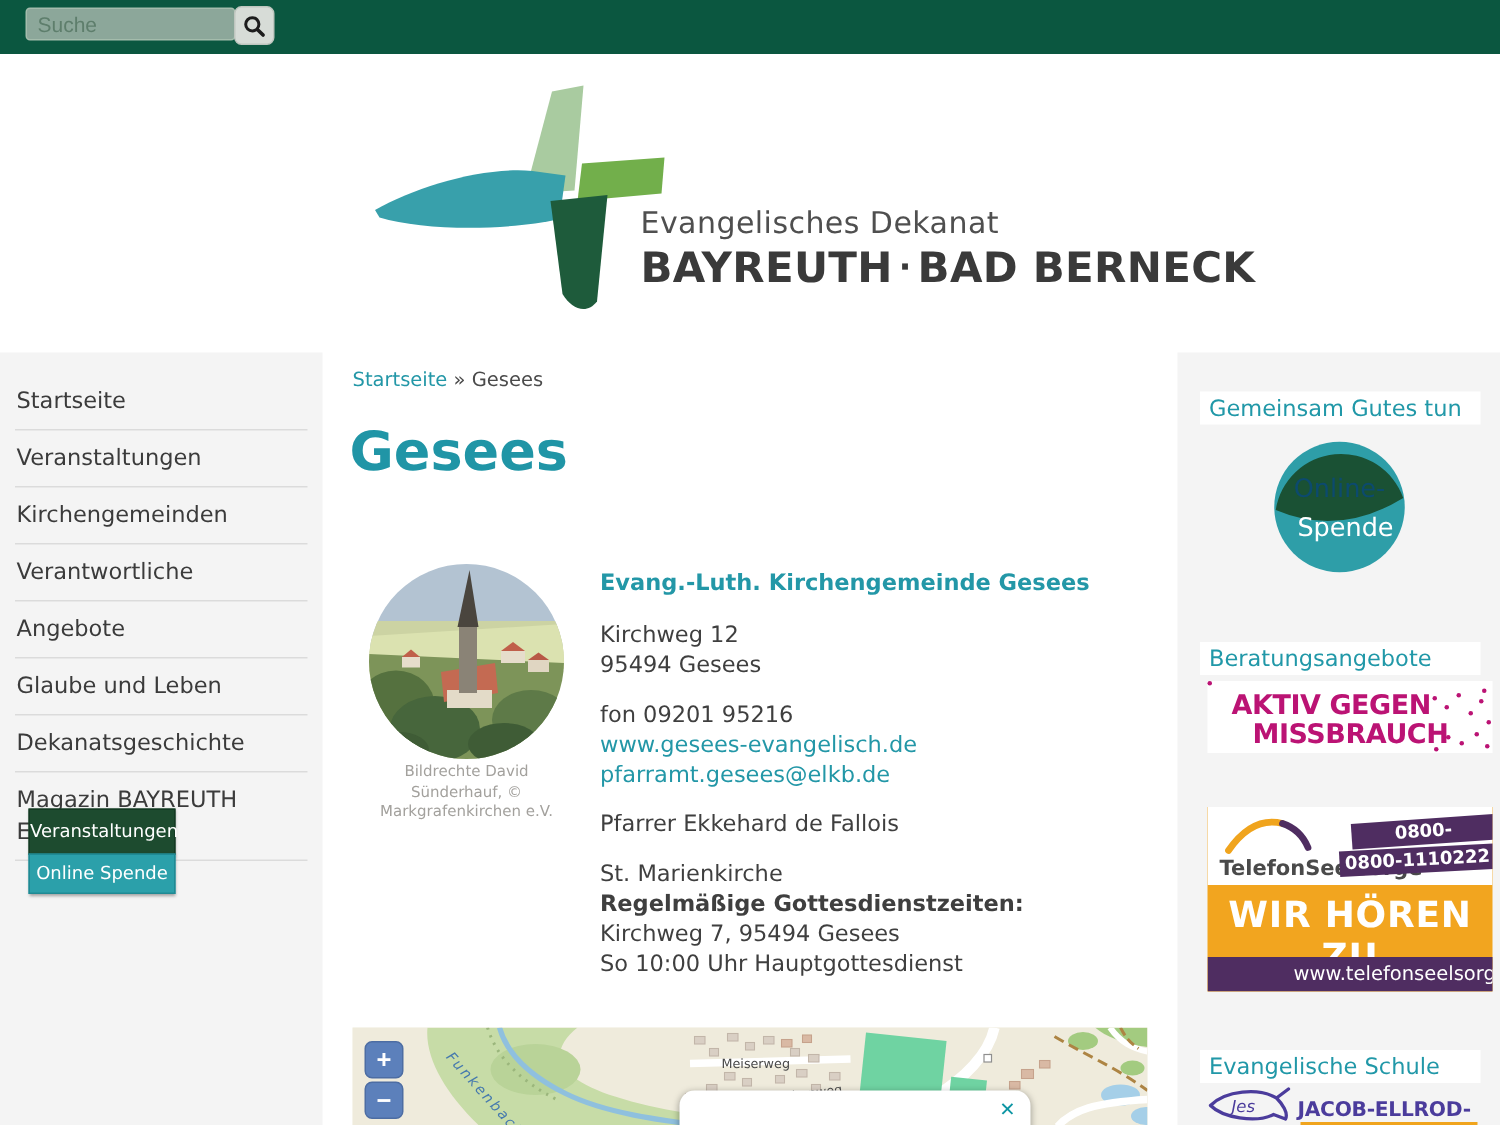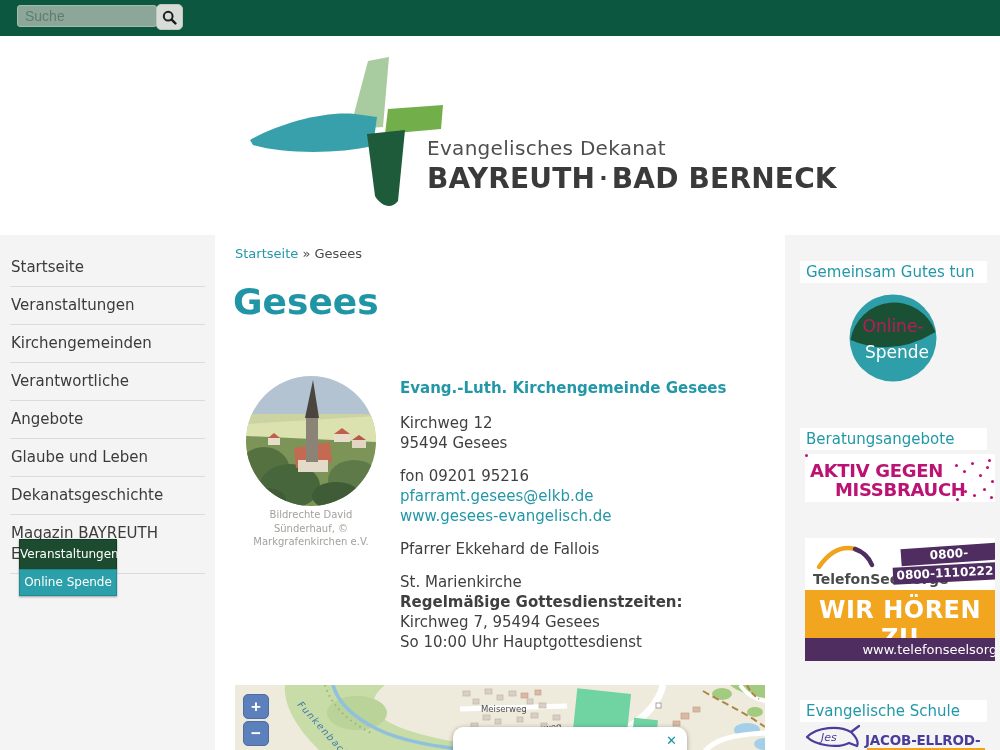--- a/index.html
+++ b/index.html
@@ -50,24 +50,24 @@
   .zoom-btn{position:absolute;left:8px;width:26px;height:25px;background:#5c80bb;border:1px solid #4d6da3;border-radius:5px;color:#fff;font-size:17px;font-weight:bold;line-height:22px;text-align:center;cursor:pointer;padding:0;}
   .zoom-in{top:9px;} .zoom-out{top:36px;}
   .map-popup{position:absolute;left:218px;top:42px;width:234px;height:34px;background:#fff;border-radius:10px;box-shadow:0 1px 5px rgba(0,0,0,.35);}
   .popup-close{position:absolute;right:10px;top:7px;color:#0e96a4;font-size:13px;font-weight:bold;cursor:pointer;line-height:13px;}
 
   
   .right-aside{position:absolute;left:785px;top:235px;width:215px;height:515px;background:#f4f4f4;}
   .strip{position:absolute;left:15px;width:187px;height:22px;background:#fff;font-size:15px;line-height:22px;color:#2198a8;padding-left:6px;box-sizing:border-box;}
   .strip-1{top:26px;} .strip-2{top:193px;} .strip-3{top:465px;}
   .donate-circle{position:absolute;left:64px;top:59px;width:88px;height:88px;cursor:pointer;}
-  .donate-circle .t1{position:absolute;left:0;top:22px;width:88px;text-align:center;color:#be185d;font-size:17px;}
+  .donate-circle .t1{position:absolute;left:0;top:22px;width:88px;text-align:center;color:#0c4a6e;font-size:17px;}
   .donate-circle .t2{position:absolute;left:4px;top:48px;width:88px;text-align:center;color:#fff;font-size:17px;}
   .aktiv{position:absolute;left:20px;top:219px;width:190px;height:48px;background:#fff;cursor:pointer;}
-  .aktiv .l1{position:absolute;left:5px;top:6px;font-size:18px;font-weight:bold;color:#bb1374;letter-spacing:-.3px;}
+  .aktiv .l1{position:absolute;left:16px;top:6px;font-size:18px;font-weight:bold;color:#bb1374;letter-spacing:-.3px;}
   .aktiv .l2{position:absolute;left:30px;top:25px;font-size:18px;font-weight:bold;color:#bb1374;letter-spacing:-.3px;}
   .aktiv .dots{position:absolute;left:0;top:0;width:3px;height:3px;border-radius:50%;background:#bb1374;
     box-shadow:150px 10px #bb1374,158px 16px #bb1374,166px 8px #bb1374,174px 20px #bb1374,181px 12px #bb1374,
     186px 26px #bb1374,178px 34px #bb1374,168px 40px #bb1374,185px 42px #bb1374,159px 36px #bb1374,
     151px 44px #bb1374,183px 5px #bb1374;}
   .ts-banner{position:absolute;left:20px;top:303px;width:190px;height:123px;background:#f2a51f;cursor:pointer;overflow:hidden;}
   .ts-white{position:absolute;left:0;top:0;width:190px;height:52px;background:#fff;}
   .ts-brand{position:absolute;left:8px;top:33px;font-size:14px;font-weight:600;color:#4a4a4a;}
   .ts-ribbon{position:absolute;background:#4f2d61;color:#fff;font-size:12px;font-weight:bold;text-align:center;line-height:17px;height:17px;}
   .ts-r1{right:-2px;top:8px;width:96px;transform:rotate(-4deg);}
@@ -163,22 +163,22 @@
     <div>Markgrafenkirchen e.V.</div>
   </div>
 
   <div class="contact">
     <div class="line"><a href="#" class="parish-name">Evang.-Luth. Kirchengemeinde Gesees</a></div>
     <div class="gap-lg"></div>
     <div class="line">Kirchweg 12</div>
     <div class="line">95494 Gesees</div>
     <div class="gap"></div>
     <div class="line">fon 09201 95216</div>
+    <div class="line"><a href="#">www.gesees-evangelisch.de</a></div>
     <div class="line"><a href="#">pfarramt.gesees@elkb.de</a></div>
-    <div class="line"><a href="#">www.gesees-evangelisch.de</a></div>
     <div class="gap"></div>
     <div class="line">Pfarrer Ekkehard de Fallois</div>
     <div class="gap"></div>
     <div class="line">St. Marienkirche</div>
     <div class="line bold">Regelmäßige Gottesdienstzeiten:</div>
     <div class="line">Kirchweg 7, 95494 Gesees</div>
     <div class="line">So 10:00 Uhr Hauptgottesdienst</div>
   </div>
 
   <div class="map">

